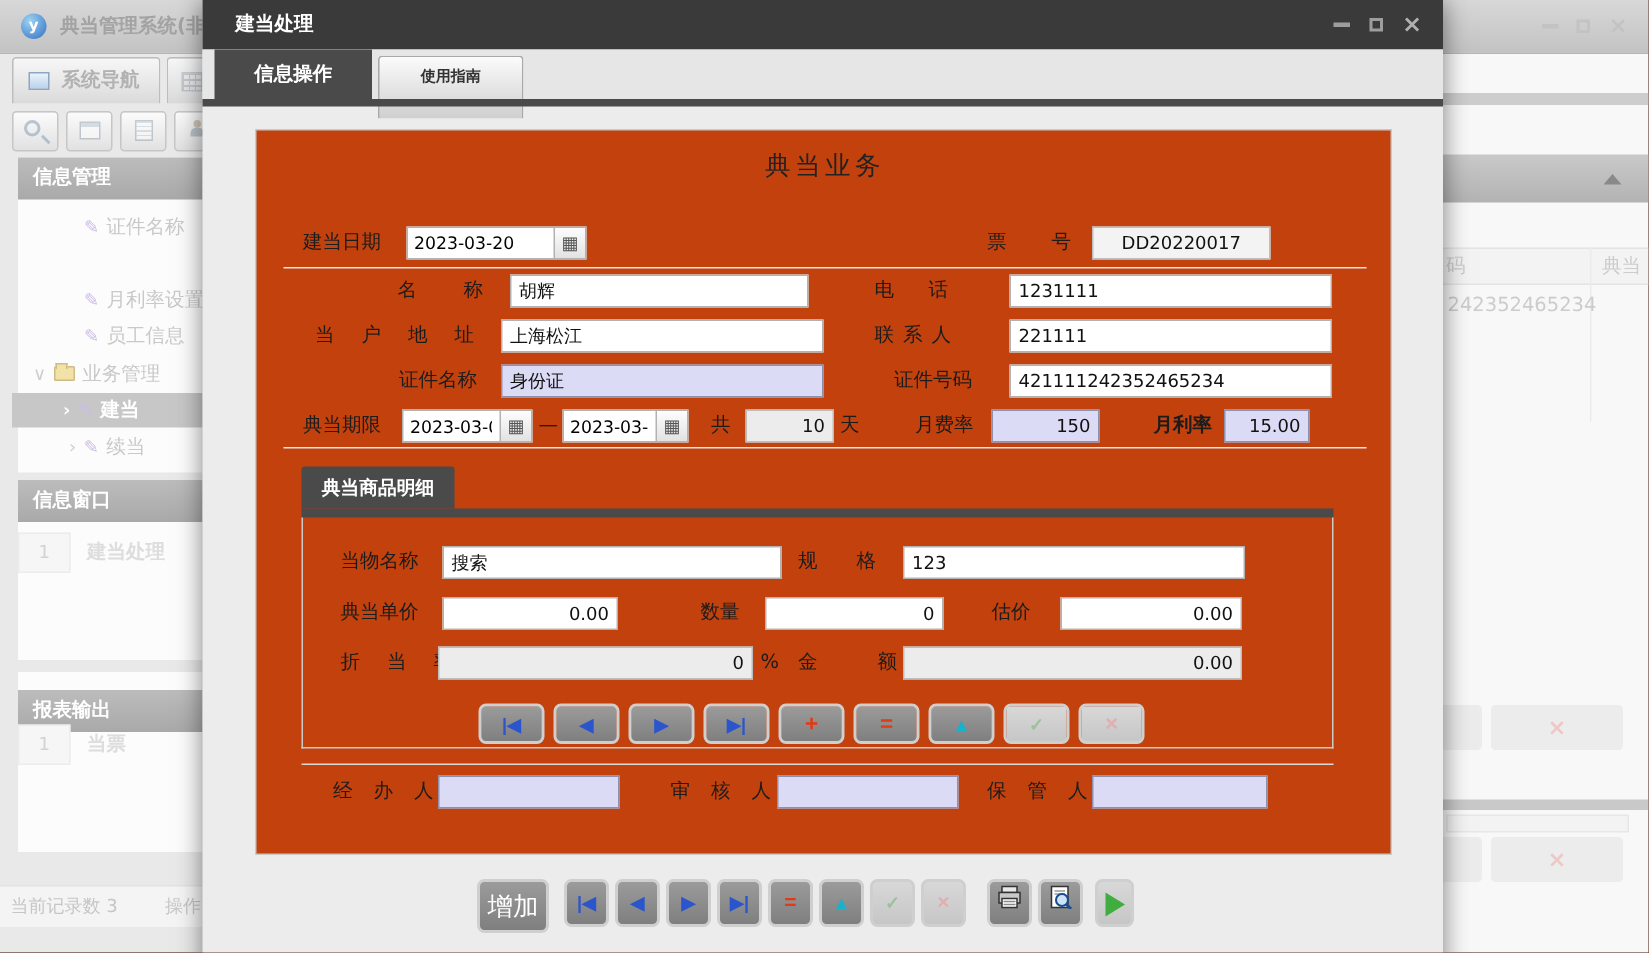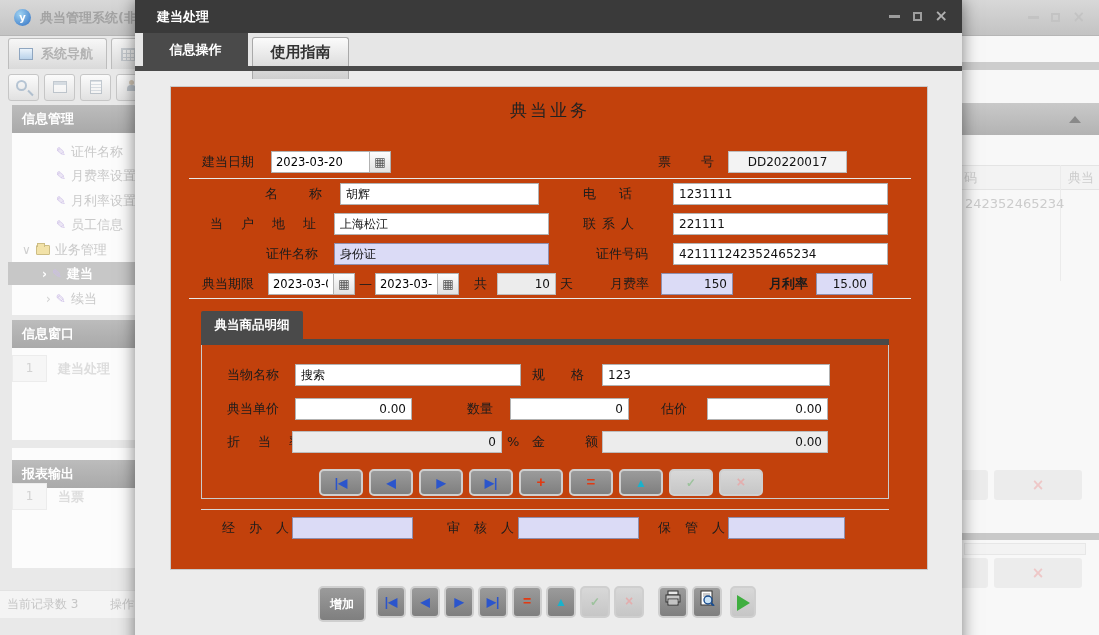--- a/index.html
+++ b/index.html
@@ -93,21 +93,21 @@
     box-shadow:0 0 16px rgba(0,0,0,.5); }
   .dlg-titlebar { left:0; top:0; width:827px; height:33px; background:#3a3a3a; }
   .dlg-title { left:22px; top:0; height:33px; line-height:33px; color:#fff;
     font-weight:bold; font-size:13px; }
   .dlg-controls { right:14px; top:10px; display:flex; gap:13px; align-items:center; color:#9d9d9d; }
   .dlg-tabbar { left:0; top:33px; width:827px; height:33px; background:#e6e6e6; }
   .tab-active { left:8px; top:0; width:105px; height:33px; background:#4a4a4a; color:#fff;
     font-weight:bold; font-size:13px; text-align:center; line-height:33px; }
   .tab-idle { left:117px; top:4px; width:97px; height:42px;
     background:linear-gradient(#fbfbfb,#cfcfcf); border:1px solid #a9a9a9; border-bottom:none;
-    border-radius:3px 3px 0 0; color:#333; font-weight:bold; font-size:15px;
+    border-radius:3px 3px 0 0; color:#333; font-weight:bold; font-size:10px;
     text-align:center; line-height:28px; }
   .dlg-strip { left:0; top:66px; width:827px; height:5px; background:#4a4a4a; }
 
   .panel { left:35px; top:86px; width:758px; height:484px; background:#c2410c;
     border:1px solid #c9c9c9; }
   .form-title { left:0; top:12px; width:758px; text-align:center; font-size:17px;
     color:#222; letter-spacing:3px; }
   .hline { height:1px; background:#e8e8e8; }
 
   .lbl { height:22px; line-height:22px; font-size:13px; color:#1c1c1c; white-space:nowrap; }
@@ -136,22 +136,22 @@
   .grp-bar { left:30px; top:252px; width:688px; height:6px; background:#4a4a4a; }
   .grp-box { left:30px; top:258px; width:688px; height:154px; border:1px solid #cbcbcb;
     border-top:none; }
 
   .nav-btn { width:44px; height:27px; border:2px solid #cfcfcf; border-radius:5px;
     background:linear-gradient(#9b9b9b,#7f7f7f); text-align:center; line-height:22px;
     font-size:12px; font-weight:bold; padding:0; }
   .nav-btn.off { background:linear-gradient(#d8d8d8,#c6c6c6); }
   .sm { width:30px; height:32px; line-height:27px; }
   .btn-add { width:48px; height:36px; border:2px solid #cfcfcf; border-radius:5px;
-    background:linear-gradient(#9b9b9b,#7f7f7f); color:#fff; font-size:12px;
-    font-weight:bold; line-height:31px; text-align:center; padding:0; }
+    background:linear-gradient(#9b9b9b,#7f7f7f); color:#fff; font-size:17px;
+    font-weight:normal; line-height:31px; text-align:center; padding:0; }
   .g-blue{color:#2b55cc} .g-red{color:#e23a12} .g-teal{color:#19b2cc}
   .g-green{color:#53a353} .g-rose{color:#d88080}
   .off .g-green{color:#9cc29c} .off .g-rose{color:#e3aeae}
 
   .play-tri { display:inline-block; width:0; height:0; border-top:8px solid transparent;
     border-bottom:8px solid transparent; border-left:13px solid #3fae3f; margin-top:7px; }
 </style>
 </head>
 <body>
 
@@ -184,21 +184,20 @@
   <div class="a mw-toolbtn" style="left:80px;">
       <span class="ic-doc"></span>
     </div>
   <div class="a mw-toolbtn" style="left:116px;">
       <span class="ic-person"></span>
     </div>
 
   <div class="a side-bg" style="top:105px;height:210px;"></div>
   <div class="a side-header" style="top:105px;">信息管理</div>
   <div class="a side-item" style="top:140px;padding-left:44px;"><span class="wand">✎</span><span>证件名称</span></div>
-  <div class="a side-item" style="top:164px;padding-left:44px;"><span class="wand">✎</span><span>月费率设置</span></div>
   <div class="a side-item" style="top:189px;padding-left:44px;"><span class="wand">✎</span><span>月利率设置</span></div>
   <div class="a side-item" style="top:213px;padding-left:44px;"><span class="wand">✎</span><span>员工信息</span></div>
   <div class="a side-item" style="top:238px;padding-left:10px;"><span class="chev">∨</span><span class="folder"></span><span>业务管理</span></div>
   <div class="a side-item sel" style="top:262px;padding-left:34px;"><span class="chev" style="color:#fff;">›</span><span class="wand">✎</span><span>建当</span></div>
   <div class="a side-item" style="top:287px;padding-left:34px;"><span class="chev">›</span><span class="wand">✎</span><span>续当</span></div>
 
   <div class="a side-bg" style="top:320px;height:120px;"></div>
   <div class="a side-header" style="top:320px;">信息窗口</div>
   <div class="a num-cell" style="top:355px;">1</div>
   <div class="a row-lbl" style="top:355px;">建当处理</div>

